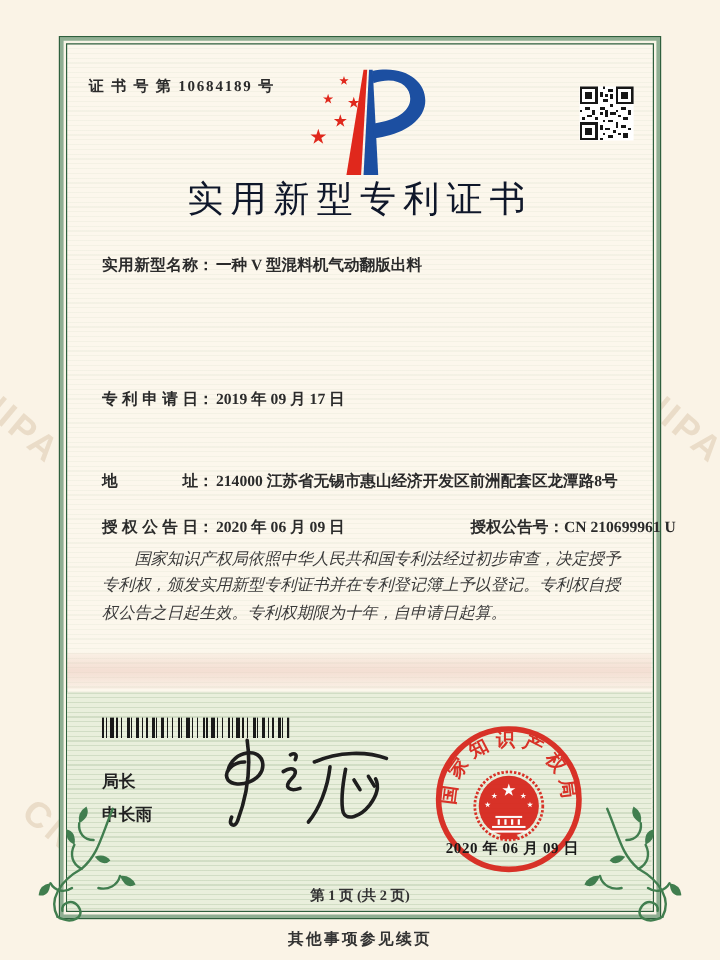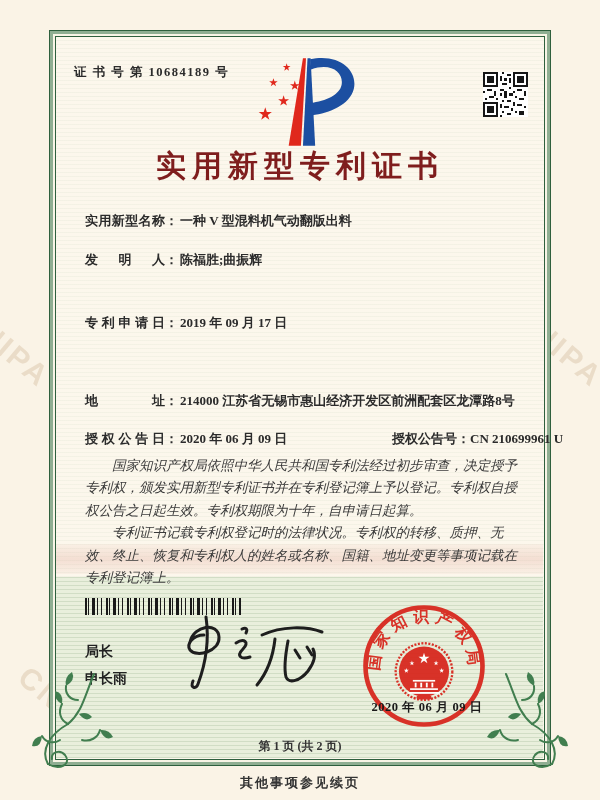--- a/index.html
+++ b/index.html
@@ -20,21 +20,21 @@
       repeating-linear-gradient(0deg, rgba(125,158,114,0.22) 0 1px, rgba(0,0,0,0) 1px 4px),
       #e9efdc;}
 
   .watermark{position:absolute;font-family:"Liberation Sans",sans-serif;font-weight:700;
     font-size:30px;letter-spacing:3px;color:rgba(193,162,122,0.28);transform:rotate(40deg);white-space:nowrap;}
 
   .cert-no{position:absolute;left:74px;top:64px;font-size:12.5px;font-weight:700;letter-spacing:1.5px;color:#2b2b2b;}
   .qr{position:absolute;left:483px;top:72px;width:45px;height:45px;}
   .logo{position:absolute;left:250px;top:56px;width:112px;height:92px;}
   .title{position:absolute;left:0;top:146px;width:600px;text-align:center;
-    font-size:30px;font-weight:700;letter-spacing:6px;color:#7f1d1d;}
+    font-size:30px;font-weight:400;letter-spacing:6px;color:#0f172a;}
 
   .frow{position:absolute;left:85px;font-size:13px;font-weight:700;color:#2b2b2b;line-height:1.45;}
   .flabel{display:inline-block;width:80px;text-align:justify;text-align-last:justify;vertical-align:top;}
   .fcolon{display:inline-block;vertical-align:top;}
   .fvalue{display:inline-block;vertical-align:top;margin-left:2px;}
   .fvalue.wrap{width:358px;}
   .grant2{position:absolute;left:307px;top:0;white-space:nowrap;}
 
   .body-text{position:absolute;left:85px;top:455px;width:436px;font-size:13.5px;line-height:1.66;
     font-style:italic;color:#3a3a3a;}
@@ -102,39 +102,35 @@
     <polygon points="52,2 55,2 50,88 38,88" fill="#e0281c"></polygon>
     <polygon points="56.5,2 59.5,2 64,88 52,88" fill="#1c4fa1"></polygon>
     <path fill="#1c4fa1" d="M59,3 C88,-3 106,14 102,32 C98,48 78,56 61,58 L59,46 C75,44 88,38 90,28 C92,16 80,6 60,13 Z"></path>
   </svg>
 
   <div class="title">实用新型专利证书</div>
 
   <div class="frow" style="top:212px;">
     <span class="flabel">实用新型名称</span><span class="fcolon">：</span><span class="fvalue">一种 V 型混料机气动翻版出料</span>
   </div>
-  <div class="frow" style="top:251px;">
-    <span class="flabel">发明人</span><span class="fcolon">：</span><span class="fvalue">陈福胜;曲振辉</span>
-  </div>
-  <div class="frow" style="top:314px;text-decoration:underline;">
+  <div class="frow" style="top:324px;text-decoration:underline;">
     <span class="flabel">专利申请日</span><span class="fcolon">：</span><span class="fvalue">2019 年 09 月 17 日</span>
   </div>
   <div class="frow" style="top:392px;">
     <span class="flabel">地址</span><span class="fcolon">：</span><span class="fvalue wrap">214000 江苏省无锡市惠山经济开发区前洲配套区龙潭路8号</span>
   </div>
   <div class="frow" style="top:430px;width:440px;">
     <span class="flabel">授权公告日</span><span class="fcolon">：</span><span class="fvalue">2020 年 06 月 09 日</span>
     <span class="grant2">
       <span>授权公告号</span><span>：</span><span>CN 210699961 U</span>
     </span>
   </div>
 
   <div class="body-text">
     <p>国家知识产权局依照中华人民共和国专利法经过初步审查，决定授予专利权，颁发实用新型专利证书并在专利登记簿上予以登记。专利权自授权公告之日起生效。专利权期限为十年，自申请日起算。</p>
-    <p>专利证书记载专利权登记时的法律状况。专利权的转移、质押、无效、终止、恢复和专利权人的姓名或名称、国籍、地址变更等事项记载在专利登记簿上。</p>
   </div>
 
   <div class="barcode"></div>
 
   <div class="director-label">局长</div>
   <div class="director-name">申长雨</div>
 
   <svg class="signature" viewBox="0 0 175 85">
     <g fill="none" stroke="#1e1e1e" stroke-width="3" stroke-linecap="round">
       <path d="M28,30 C32,13 56,10 57,25 C58,39 35,46 28,38 C24,32 31,23 42,23"></path>

